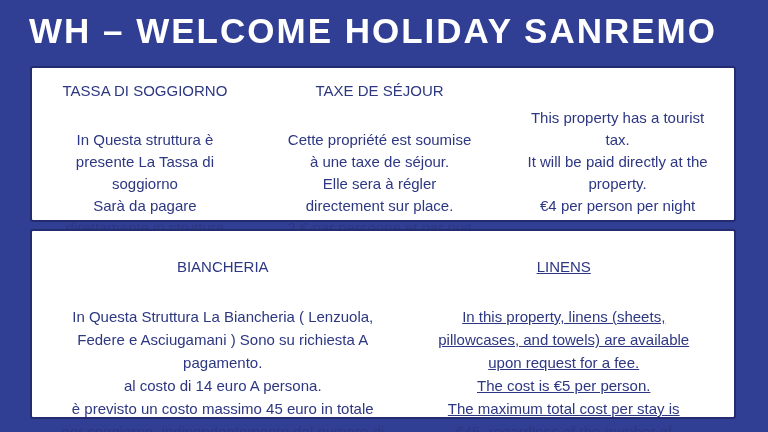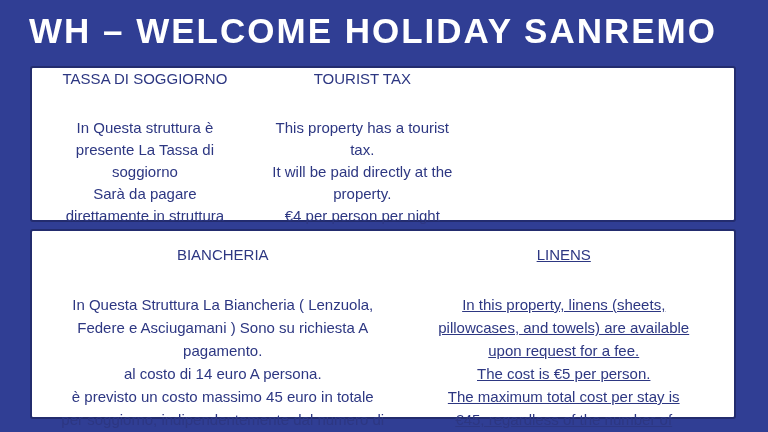--- a/index.html
+++ b/index.html
@@ -27,22 +27,22 @@
   .panel {
     position: absolute;
     left: 30px;
     width: 706px;
     background: var(--panel-bg, #FFFFFF);
     border: 2px solid var(--panel-border, #232C6E);
     border-radius: 3px;
     box-sizing: border-box;
     display: flex;
   }
-  .panel-top    { top: 66px;  height: 156px; padding: 0 6px; }
-  .panel-bottom { top: 229px; height: 190px; padding: 12px 10px; }
+  .panel-top    { top: 66px;  height: 156px; padding: 12px 6px; }
+  .panel-bottom { top: 229px; height: 190px; padding: 24px 10px; }
   .col {
     text-align: center;
     color: var(--text, #2D3782);
   }
   .panel-top .col    { font-size: 15px; line-height: 22px; }
   .panel-bottom .col { font-size: 15px; line-height: 23px; }
   .panel-top .col-1 { flex: 0 0 31%; }
   .panel-top .col-2 { flex: 0 0 37%; }
   .panel-top .col-3 { flex: 0 0 32%; }
   .panel-bottom .col-1 { flex: 0 0 53%; }
@@ -60,22 +60,29 @@
   <div class="panel panel-top">
     <div class="col col-1">
       <div class="section-heading">TASSA DI SOGGIORNO</div>
       <div class="section-body">In Questa struttura è
 presente La Tassa di
 soggiorno
 Sarà da pagare
 direttamente in struttura
 2 euro a persona per notte</div>
     </div>
+    <div class="col col-2">
+      <div class="section-heading">TAXE DE SÉJOUR</div>
+      <div class="section-body">Cette propriété est soumise
+à une taxe de séjour.
+Elle sera à régler
+directement sur place.
+2 € par personne et par nuit</div>
+    </div>
     <div class="col col-3">
-      <div class="section-heading">TOURIST TAX</div>
       <div class="section-body">This property has a tourist
 tax.
 It will be paid directly at the
 property.
 €4 per person per night</div>
     </div>
   </div>
 
   <div class="panel panel-bottom">
     <div class="col col-1">

